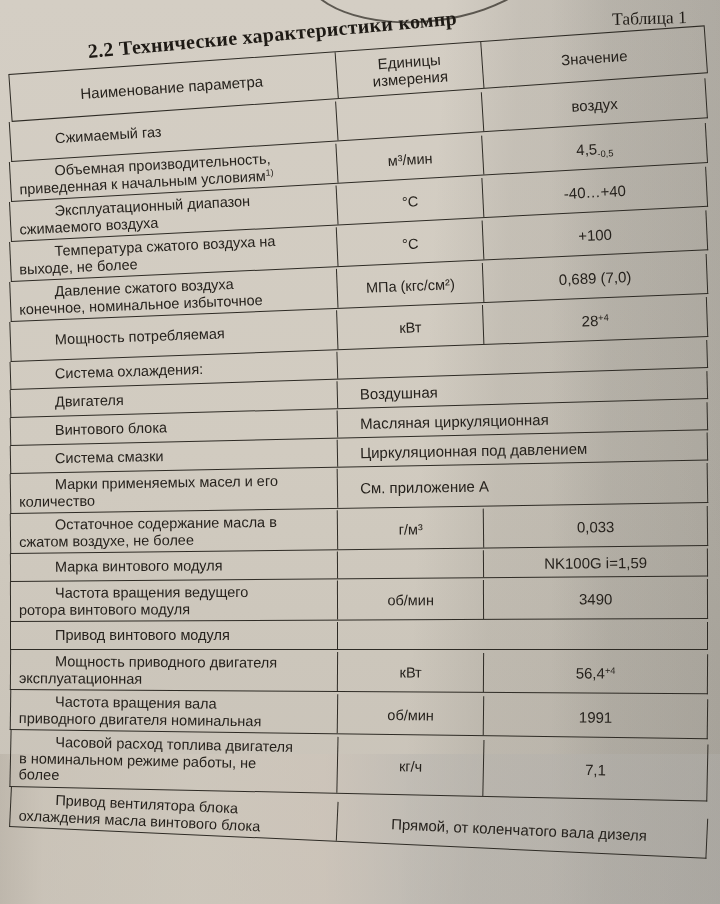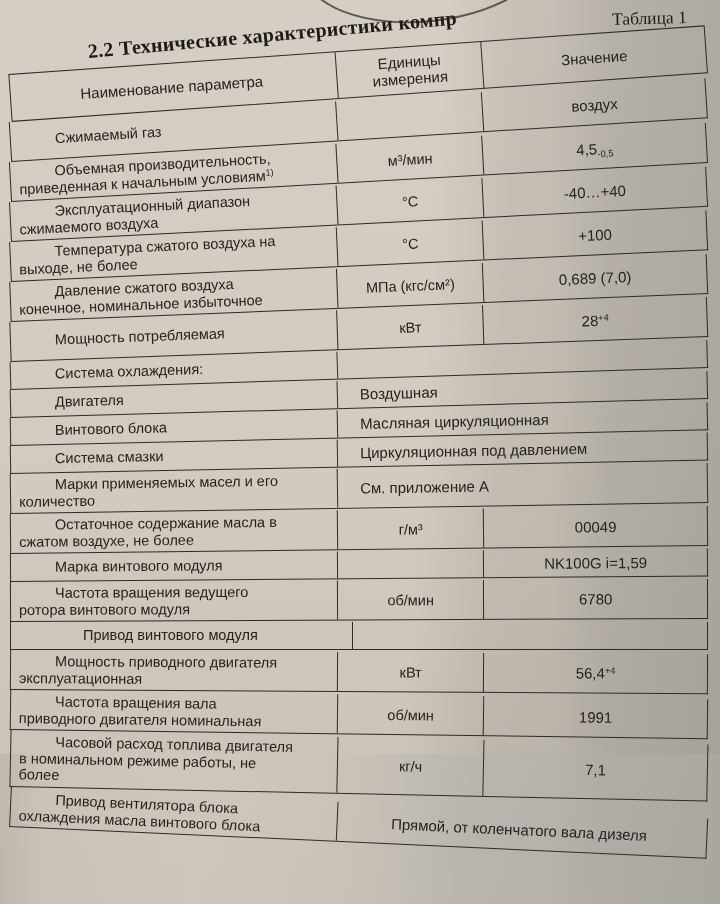--- a/index.html
+++ b/index.html
@@ -65,21 +65,21 @@
   .ttable > .trow:nth-child(6){transform:rotate(-2.3deg);}
   .ttable > .trow:nth-child(7){transform:rotate(-2.05deg);}
   .ttable > .trow:nth-child(8){transform:rotate(-1.8deg);}
   .ttable > .trow:nth-child(9){transform:rotate(-1.55deg);}
   .ttable > .trow:nth-child(10){transform:rotate(-1.3deg);}
   .ttable > .trow:nth-child(11){transform:rotate(-1.1deg);}
   .ttable > .trow:nth-child(12){transform:rotate(-0.9deg);}
   .ttable > .trow:nth-child(13){transform:rotate(-0.65deg);}
   .ttable > .trow:nth-child(14){transform:rotate(-0.45deg);}
   .ttable > .trow:nth-child(15){transform:rotate(-0.25deg);}
-  .ttable > .trow:nth-child(16){transform:rotate(0deg);padding-left:28px;}
+  .ttable > .trow:nth-child(16){transform:rotate(0deg);}
   .ttable > .trow:nth-child(17){transform:rotate(0.35deg);}
   .ttable > .trow:nth-child(18){transform:rotate(0.75deg);}
   .ttable > .trow:nth-child(19){transform:rotate(1.2deg);}
   .ttable > .trow:nth-child(20){transform:rotate(2.6deg);}
   
   .ttable > .trow:nth-child(2),.ttable > .trow:nth-child(7){min-height:40px;}
 
   .cell{display:flex;flex-direction:column;justify-content:center;box-sizing:border-box;padding:3px 6px;}
   .cname{flex:0 0 47%;padding-left:8px;padding-right:12px;border-right:1.6px solid var(--ln);}
   .cunit{flex:0 0 21%;text-align:center;border-right:1.6px solid var(--ln);}
@@ -233,21 +233,21 @@
       </div>
       <div class="trow rcols">
         <div class="cell cname">
           <span class="ptext"><span>Остаточное содержание масла в
 сжатом  воздухе, не более</span><span class="sup"></span></span>
         </div>
         <div class="cell cunit">
           <span>г/м³</span>
         </div>
         <div class="cell cvalue">
-          <span><span>00049</span><span class="sup"></span><span class="subv"></span></span>
+          <span><span>0,033</span><span class="sup"></span><span class="subv"></span></span>
         </div>
       </div>
       <div class="trow rcols">
         <div class="cell cname">
           <span class="ptext"><span>Марка винтового модуля</span><span class="sup"></span></span>
         </div>
         <div class="cell cunit">
           <span></span>
         </div>
         <div class="cell cvalue">
@@ -256,21 +256,21 @@
       </div>
       <div class="trow rcols">
         <div class="cell cname">
           <span class="ptext"><span>Частота вращения ведущего
 ротора винтового модуля</span><span class="sup"></span></span>
         </div>
         <div class="cell cunit">
           <span>об/мин</span>
         </div>
         <div class="cell cvalue">
-          <span><span>6780</span><span class="sup"></span><span class="subv"></span></span>
+          <span><span>3490</span><span class="sup"></span><span class="subv"></span></span>
         </div>
       </div>
       <div class="trow rmerged">
         <div class="cell cname">
           <span class="ptext"><span>Привод винтового модуля</span><span class="sup"></span></span>
         </div>
       </div>
       <div class="trow rcols">
         <div class="cell cname">
           <span class="ptext"><span>Мощность приводного двигателя

